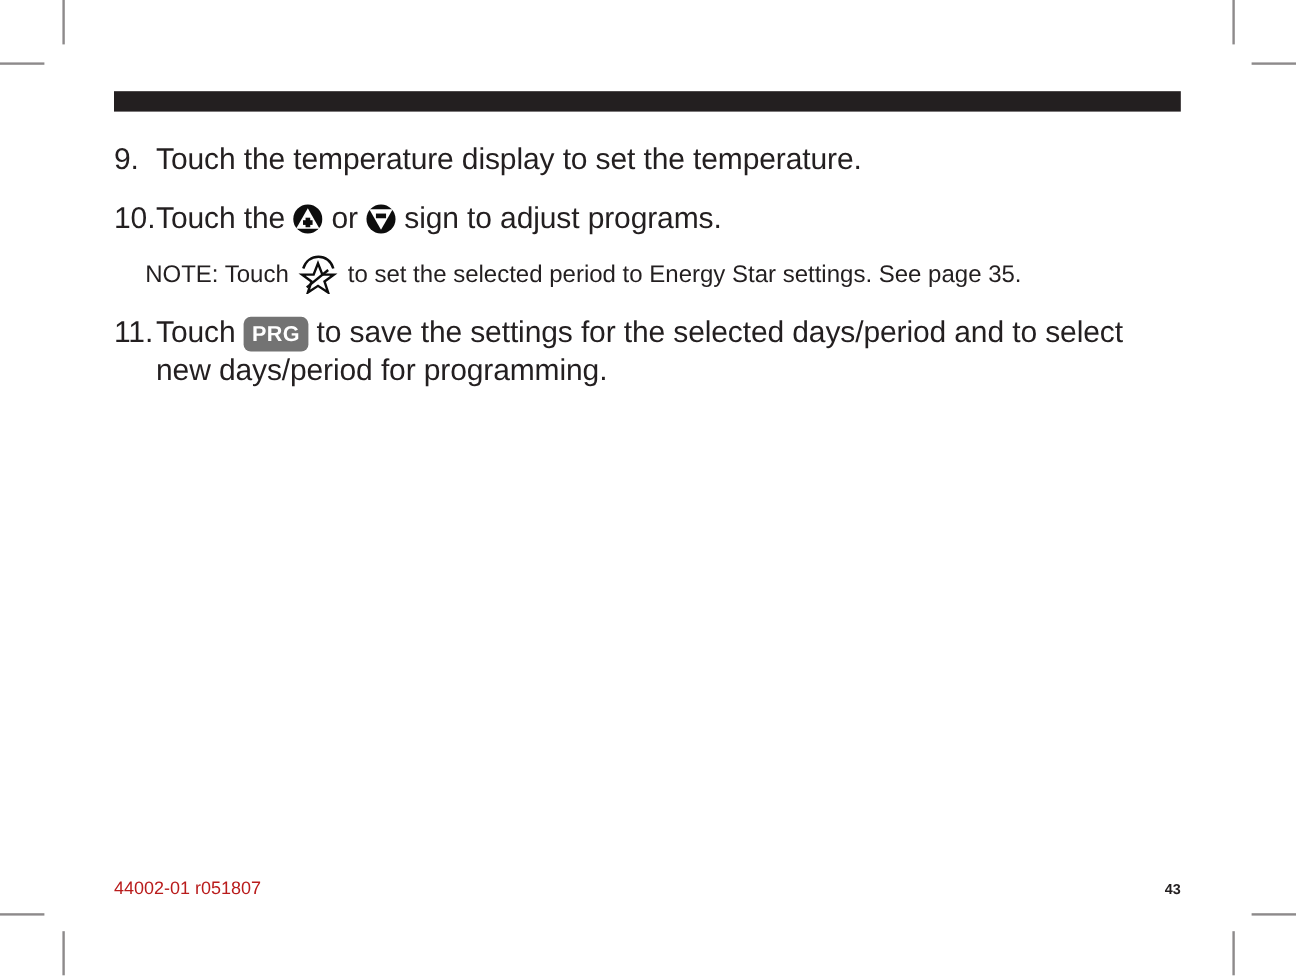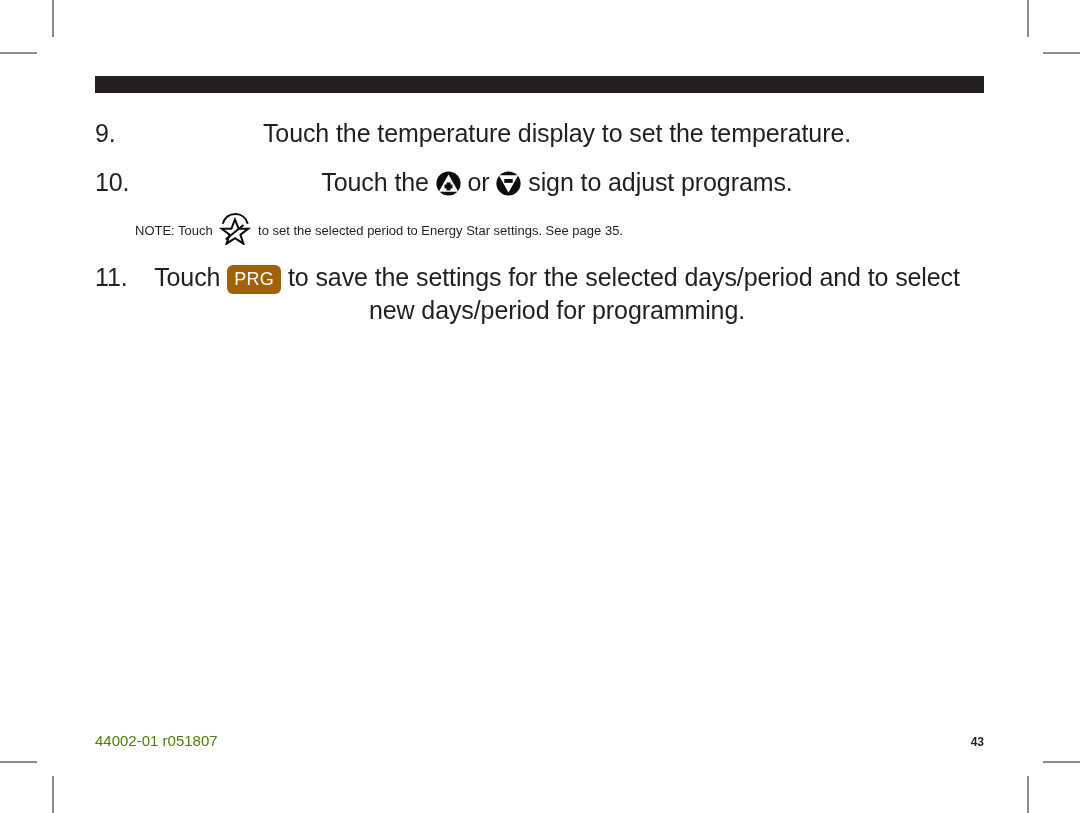--- a/index.html
+++ b/index.html
@@ -60,27 +60,26 @@
     letter-spacing: -0.1px;
     margin-bottom: 17px;
   }
   .step .num {
     flex: 0 0 auto;
     width: 35px;
     text-align: left;
   }
   .step .body {
     flex: 1 1 auto;
-    text-align: center;
   }
 
   .note {
-    font-size: 13px;
+    font-size: 20px;
     line-height: 1.3;
-    margin: -4px 0 16px 40px;
+    margin: -4px 0 16px 26px;
     padding-left: 0;
   }
 
   
   .ico {
     display: inline-block;
     vertical-align: -4px;
     position: relative;
   }
 
@@ -89,24 +88,24 @@
 
   
   .ico-star { width: 34px; height: 34px; vertical-align: -10px; margin: 0 2px; }
 
   
   .ico-fan { width: 24px; height: 26px; vertical-align: -6px; }
 
   
   .key {
     display: inline-block;
-    background: #a16207;
+    background: #737373;
     color: #ffffff;
     font-family: "Liberation Sans", sans-serif;
-    font-weight: normal;
+    font-weight: bold;
     letter-spacing: 0.3px;
     border-radius: 6px;
     line-height: 1;
     vertical-align: 1px;
   }
   .key-prg {
     font-size: 18px;
     padding: 5px 7px 6px 7px;
   }
   .key-enter {
@@ -118,21 +117,21 @@
   .footer {
     position: absolute;
     left: 95px;
     top: 732px;
     width: 889px;
     display: flex;
     justify-content: space-between;
     align-items: baseline;
     font-size: 15px;
   }
-  .footer .docid { color: #4d7c0f; }
+  .footer .docid { color: #b91c1c; }
   .footer .pageno { font-weight: bold; font-size: 12px; }
 </style>
 </head>
 <body>
 
 <div class="crop v crop-tl-v"></div>
 <div class="crop h crop-tl-h"></div>
 <div class="crop v crop-tr-v"></div>
 <div class="crop h crop-tr-h"></div>
 <div class="crop v crop-bl-v"></div>

